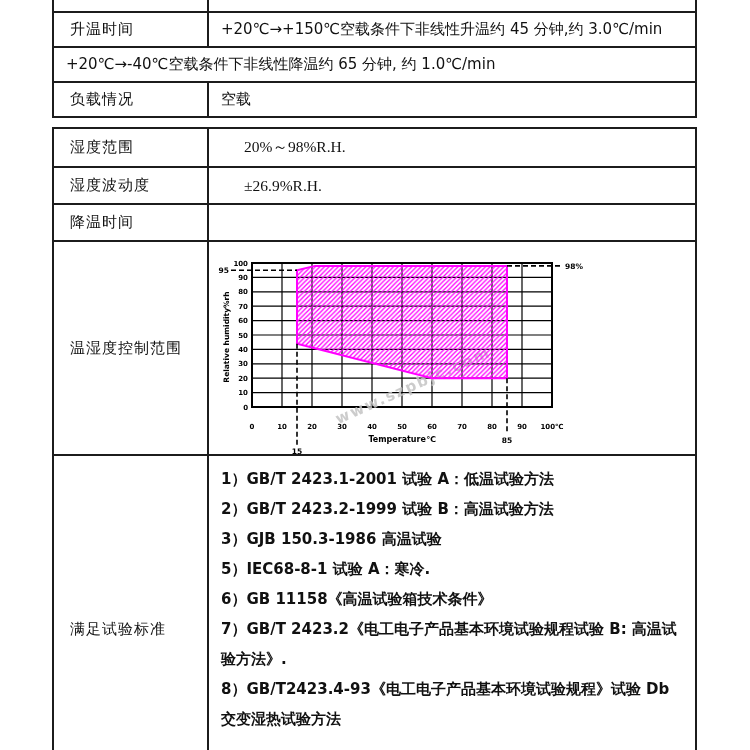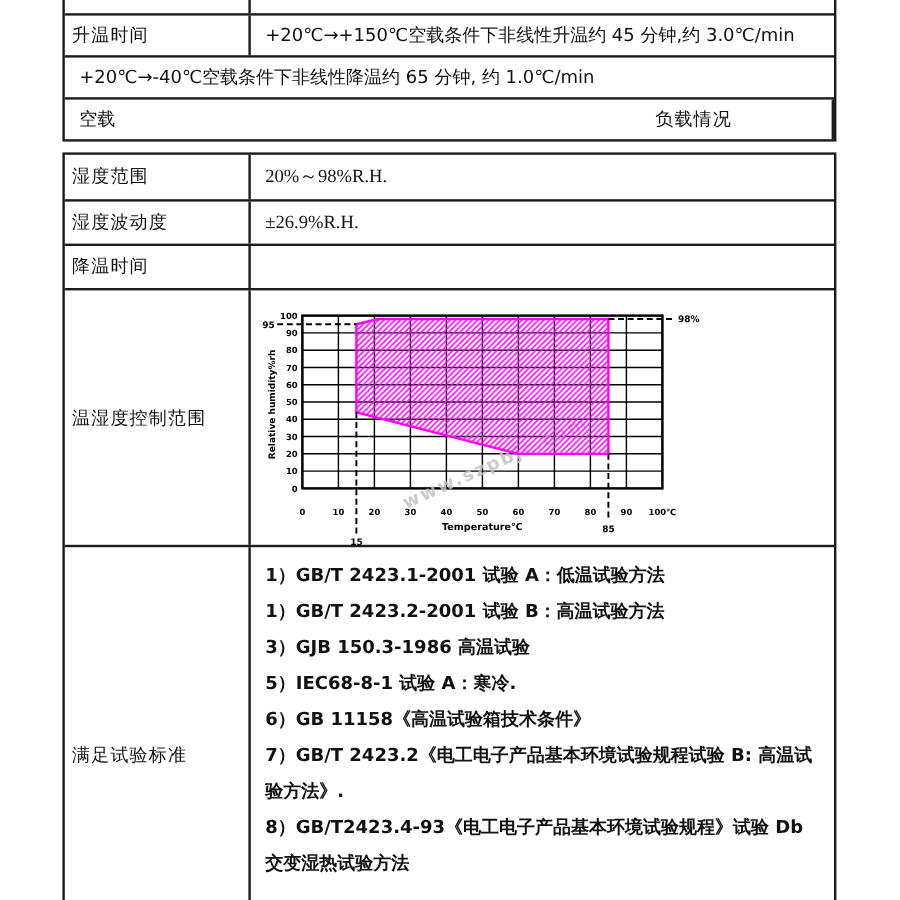--- a/index.html
+++ b/index.html
@@ -9,24 +9,24 @@
   .tbl1{top:-26px;}
   .tbl2{top:127px;}
   .row{display:flex;box-sizing:border-box;}
   .row + .row{border-top:2px solid #1c1c1c;}
   .h35{height:35px;}
   .h37{height:37px;}
   .chart-row{height:214px;}
   .std-row{height:336px;}
   .cell{box-sizing:border-box;}
   .label{width:155px;border-right:2px solid #1c1c1c;display:flex;align-items:center;
-         padding-left:6px;font-size:15px;letter-spacing:1px;flex:none;}
+         padding-left:16px;font-size:15px;letter-spacing:1px;flex:none;}
   .value{flex:1;display:flex;align-items:center;padding-left:12px;padding-right:8px;font-size:15px;}
   .bold-val{font-weight:normal;}
-  .serif-val{font-family:"Liberation Serif","DejaVu Serif",serif;font-size:15.5px;}
+  .serif-val{font-family:"Liberation Serif","DejaVu Serif",serif;font-size:15.5px;margin-left:23px;}
   .label-top{align-items:flex-start;padding-top:164px;}
   .chart-cell{position:relative;padding:0;}
   .chart-wrap{position:absolute;left:6px;top:10px;width:384px;height:210px;}
   .std-list{display:block;padding:8px 16px 0 12px;line-height:30px;font-size:15px;font-weight:bold;
             word-break:break-all;align-items:flex-start;}
   .std-item{min-height:30px;}
 </style>
 </head>
 <body>
 
@@ -38,22 +38,22 @@
       <div class="cell value bold-val"></div>
     </div>
     <div class="row h35">
       <div class="cell label">升温时间</div>
       <div class="cell value bold-val">+20℃→+150℃空载条件下非线性升温约 45 分钟,约 3.0℃/min</div>
     </div>
     <div class="row h35">
       <div class="cell value bold-val">+20℃→-40℃空载条件下非线性降温约 65 分钟, 约 1.0℃/min</div>
     </div>
     <div class="row h35">
+      <div class="cell label">负载情况</div>
       <div class="cell value bold-val">空载</div>
-      <div class="cell label">负载情况</div>
     </div>
   </div>
 
   <div class="tbl tbl2">
     <div class="row h37">
       <div class="cell label">湿度范围</div>
       <div class="cell value serif-val">20%～98%R.H.</div>
     </div>
     <div class="row h37">
       <div class="cell label">湿度波动度</div>
@@ -132,21 +132,21 @@
               <text x="337" y="177" text-anchor="middle" font-size="7" font-weight="bold">100℃</text>
               <text x="187" y="190" text-anchor="middle" font-size="8" font-weight="bold">Temperature℃</text>
               <text transform="translate(14,85) rotate(-90)" text-anchor="middle" font-size="7.5" font-weight="bold">Relative humidity%rh</text>
             </svg></div>
       </div>
     </div>
     <div class="row std-row">
       <div class="cell label label-top">满足试验标准</div>
       <div class="cell value std-list">
         <div class="std-item">1）GB/T 2423.1-2001 试验 A：低温试验方法</div>
-        <div class="std-item">1）GB/T 2423.2-2001 试验 B：高温试验方法</div>
+        <div class="std-item">2）GB/T 2423.2-1999 试验 B：高温试验方法</div>
         <div class="std-item">3）GJB 150.3-1986  高温试验</div>
         <div class="std-item">5）IEC68-8-1 试验 A：寒冷.</div>
         <div class="std-item">6）GB 11158《高温试验箱技术条件》</div>
         <div class="std-item">7）GB/T 2423.2《电工电子产品基本环境试验规程试验 B: 高温试验方法》.</div>
         <div class="std-item">8）GB/T2423.4-93《电工电子产品基本环境试验规程》试验 Db 交变湿热试验方法</div>
       </div>
     </div>
   </div>
 
 </div>

